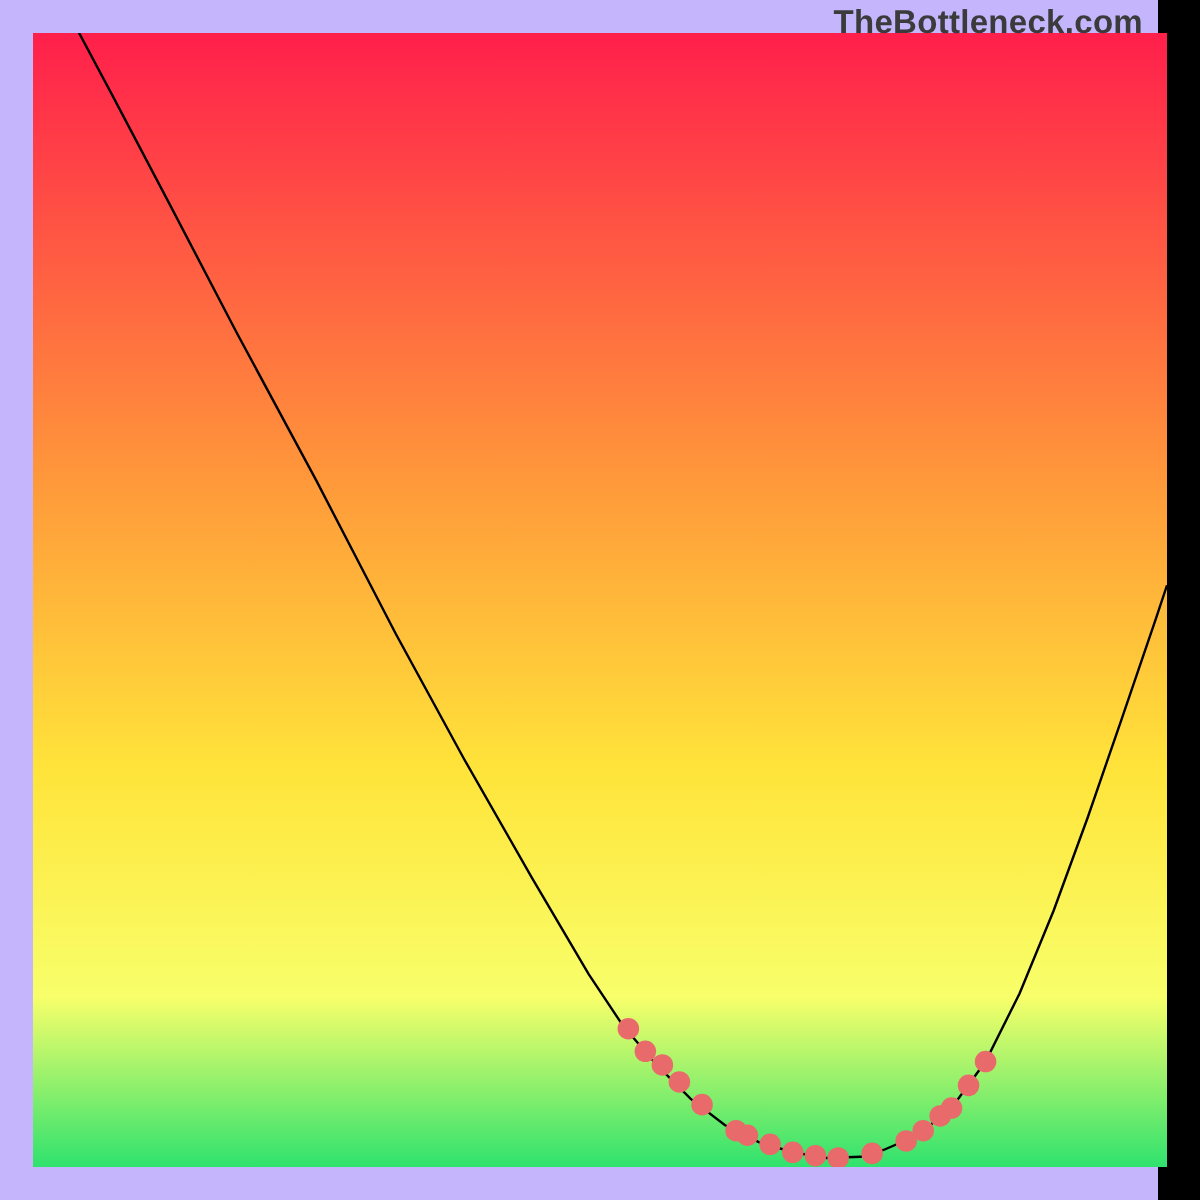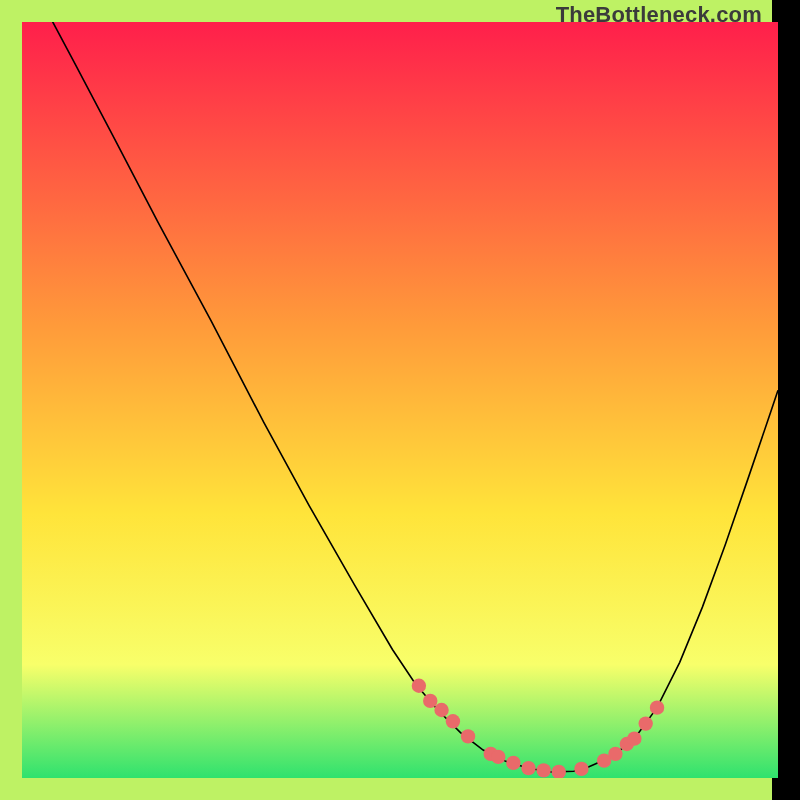--- a/index.html
+++ b/index.html
@@ -10,21 +10,21 @@
     background: #000;
     overflow: hidden;
     font-family: Arial, Helvetica, sans-serif;
   }
   .frame {
     position: absolute;
     top: 0;
     left: 0;
     width: 772px;
     height: 800px;
-    background: #bef264;
+    background: #c4b5fd;
   }
   .plot {
     position: absolute;
     left: 22px;
     top: 22px;
     width: 756px;
     height: 756px;
   }
   .watermark {
     position: absolute;

